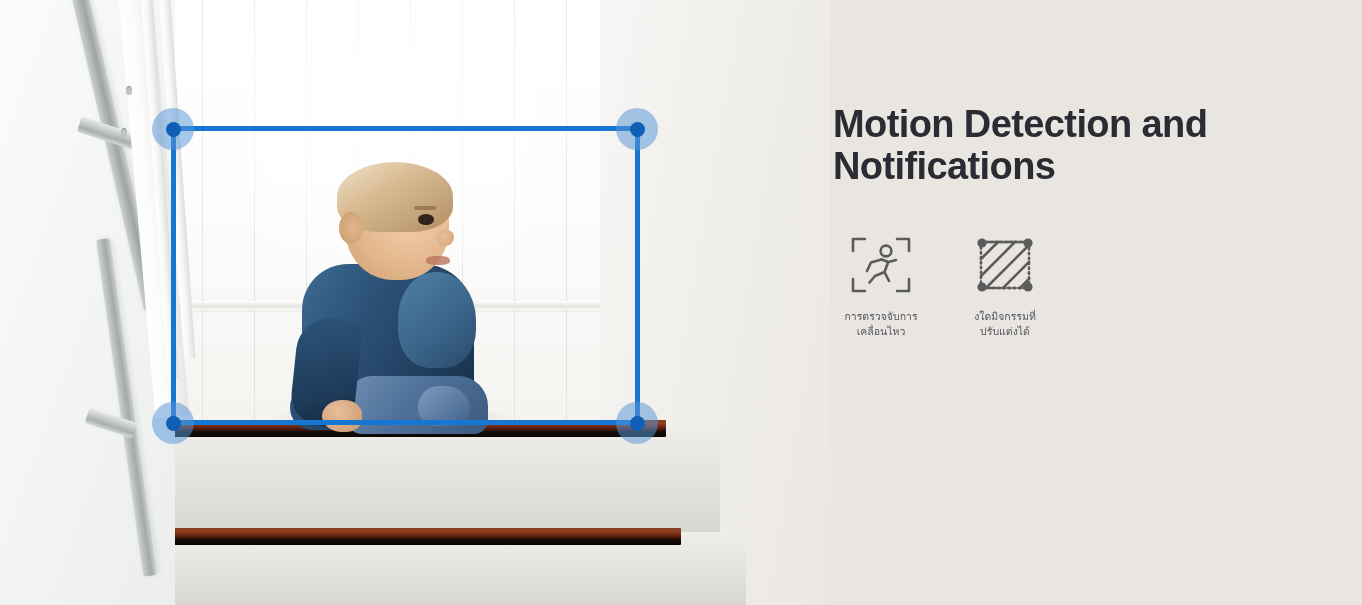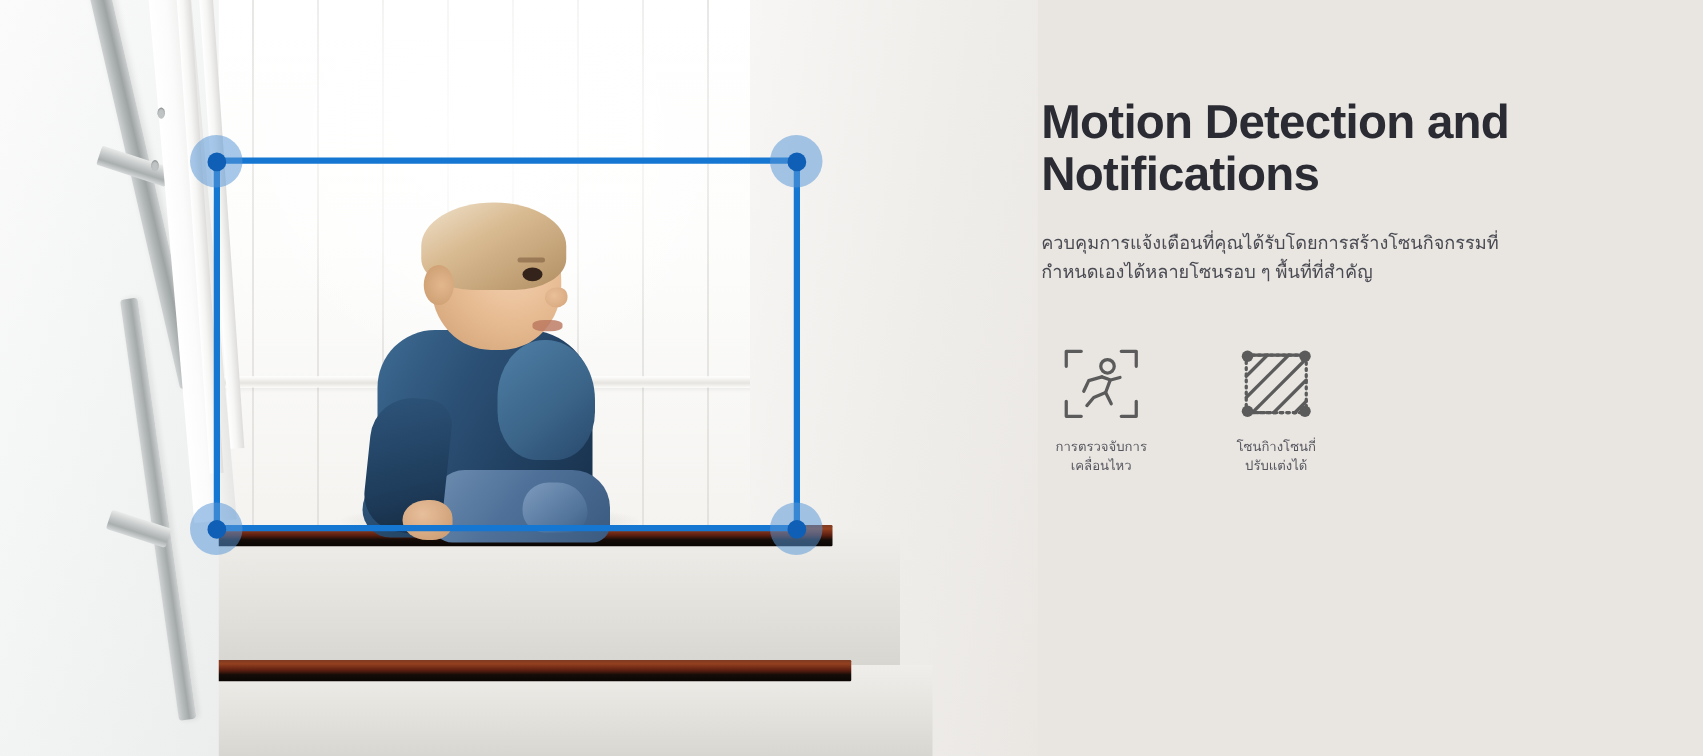--- a/index.html
+++ b/index.html
@@ -267,21 +267,21 @@
     width: 15px; height: 15px;
     border-radius: 50%;
     background: #0e5fb5;
   }
 
   
   .content {
     position: absolute;
     left: 833px; top: 0;
     width: 529px; height: 605px;
-    padding-top: 78px;
+    padding-top: 104px;
   }
 
   .headline {
     width: 400px;
     font-size: 38px;
     line-height: 1.10;
     font-weight: 700;
     letter-spacing: -0.6px;
     color: #2b2b33;
   }
@@ -300,21 +300,21 @@
     width: 400px;
     font-size: 14.5px;
     line-height: 1.60;
     font-weight: 400;
     color: #4a4a52;
   }
 
   .feature-row {
     margin-top: 44px;
     display: flex;
-    gap: 44px;
+    gap: 28px;
   }
 
   .feature {
     width: 96px;
     display: flex;
     flex-direction: column;
     align-items: center;
   }
 
   .feature-icon {
@@ -399,21 +399,20 @@
       </div>
 
     </div>
   </div>
 
   <div class="content">
 
     <h1 class="headline">Motion Detection and Notifications</h1>
 
 
-    <p class="bodytext">ควบคุมการแจ้งเตือนที่คุณได้รับโดยการสร้างโซนกิจกรรมที่กำหนดเองได้หลายโซนรอบ ๆ พื้นที่ที่สำคัญ</p>
 
     <div class="feature-row">
 
       <div class="feature">
         <div class="feature-icon">
           <svg width="62" height="60" viewBox="0 0 62 60" fill="none" stroke="#5b5b5b" stroke-width="2.6" stroke-linecap="round" stroke-linejoin="round">
             <path d="M3 16 V4 H15"></path>
             <path d="M47 4 H59 V16"></path>
             <path d="M59 44 V56 H47"></path>
             <path d="M15 56 H3 V44"></path>
@@ -438,20 +437,20 @@
             <path d="M41 7 L7 41"></path>
             <path d="M55 10 L12 53"></path>
             <path d="M55 27 L29 53"></path>
             <path d="M55 44 L46 53"></path>
             <circle cx="8" cy="8" r="4.6" fill="#5b5b5b" stroke="none"></circle>
             <circle cx="54" cy="8" r="4.6" fill="#5b5b5b" stroke="none"></circle>
             <circle cx="8" cy="52" r="4.6" fill="#5b5b5b" stroke="none"></circle>
             <circle cx="54" cy="52" r="4.6" fill="#5b5b5b" stroke="none"></circle>
           </svg>
         </div>
-        <div class="feature-label">โซนกิางโซนกี่
+        <div class="feature-label">งใดมิจกรรมที่
 ปรับแต่งได้</div>
       </div>
 
     </div>
   </div>
 
 </div>
 
 </body></html>

